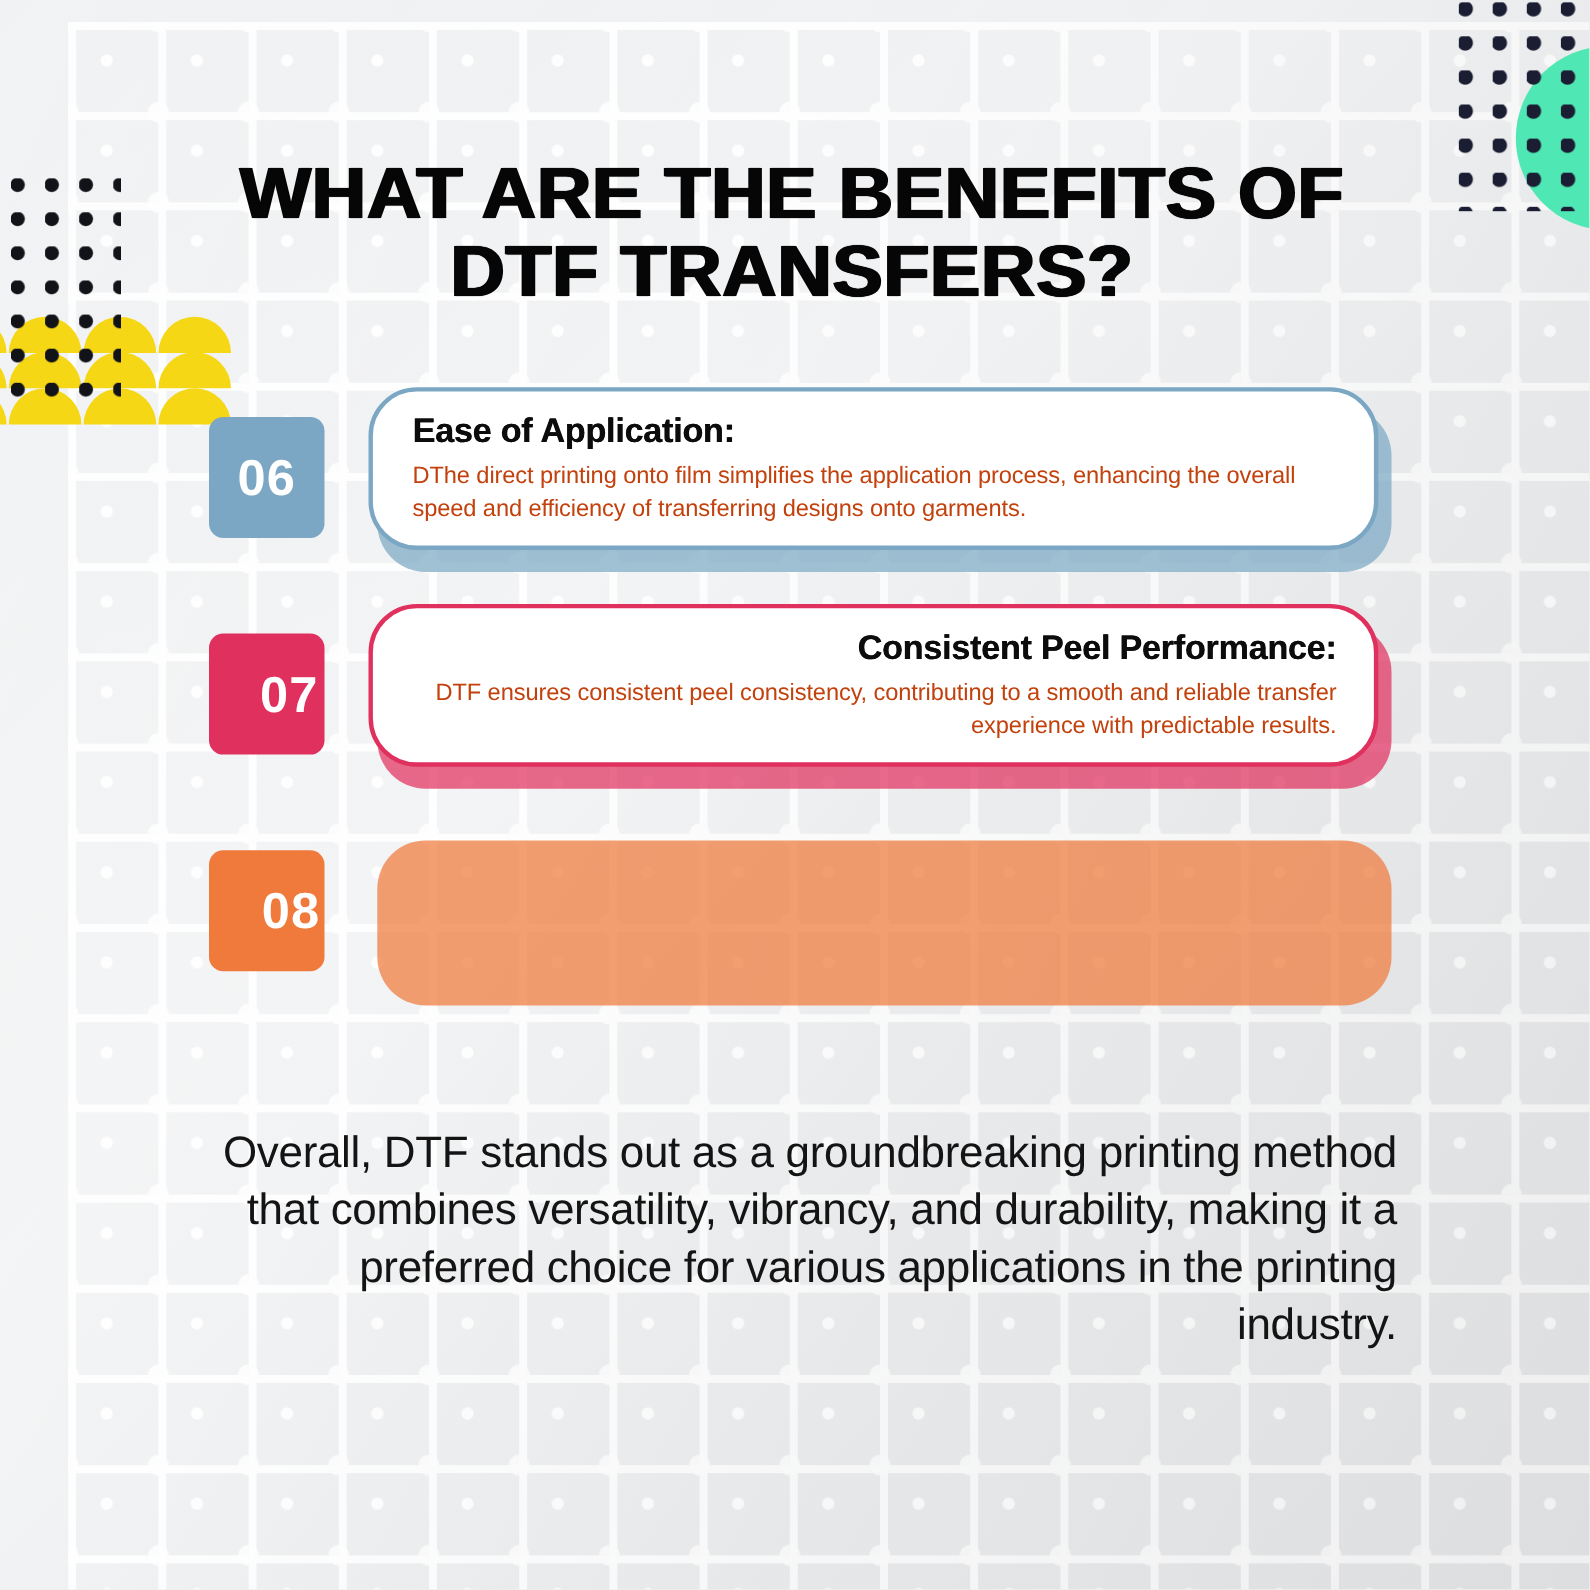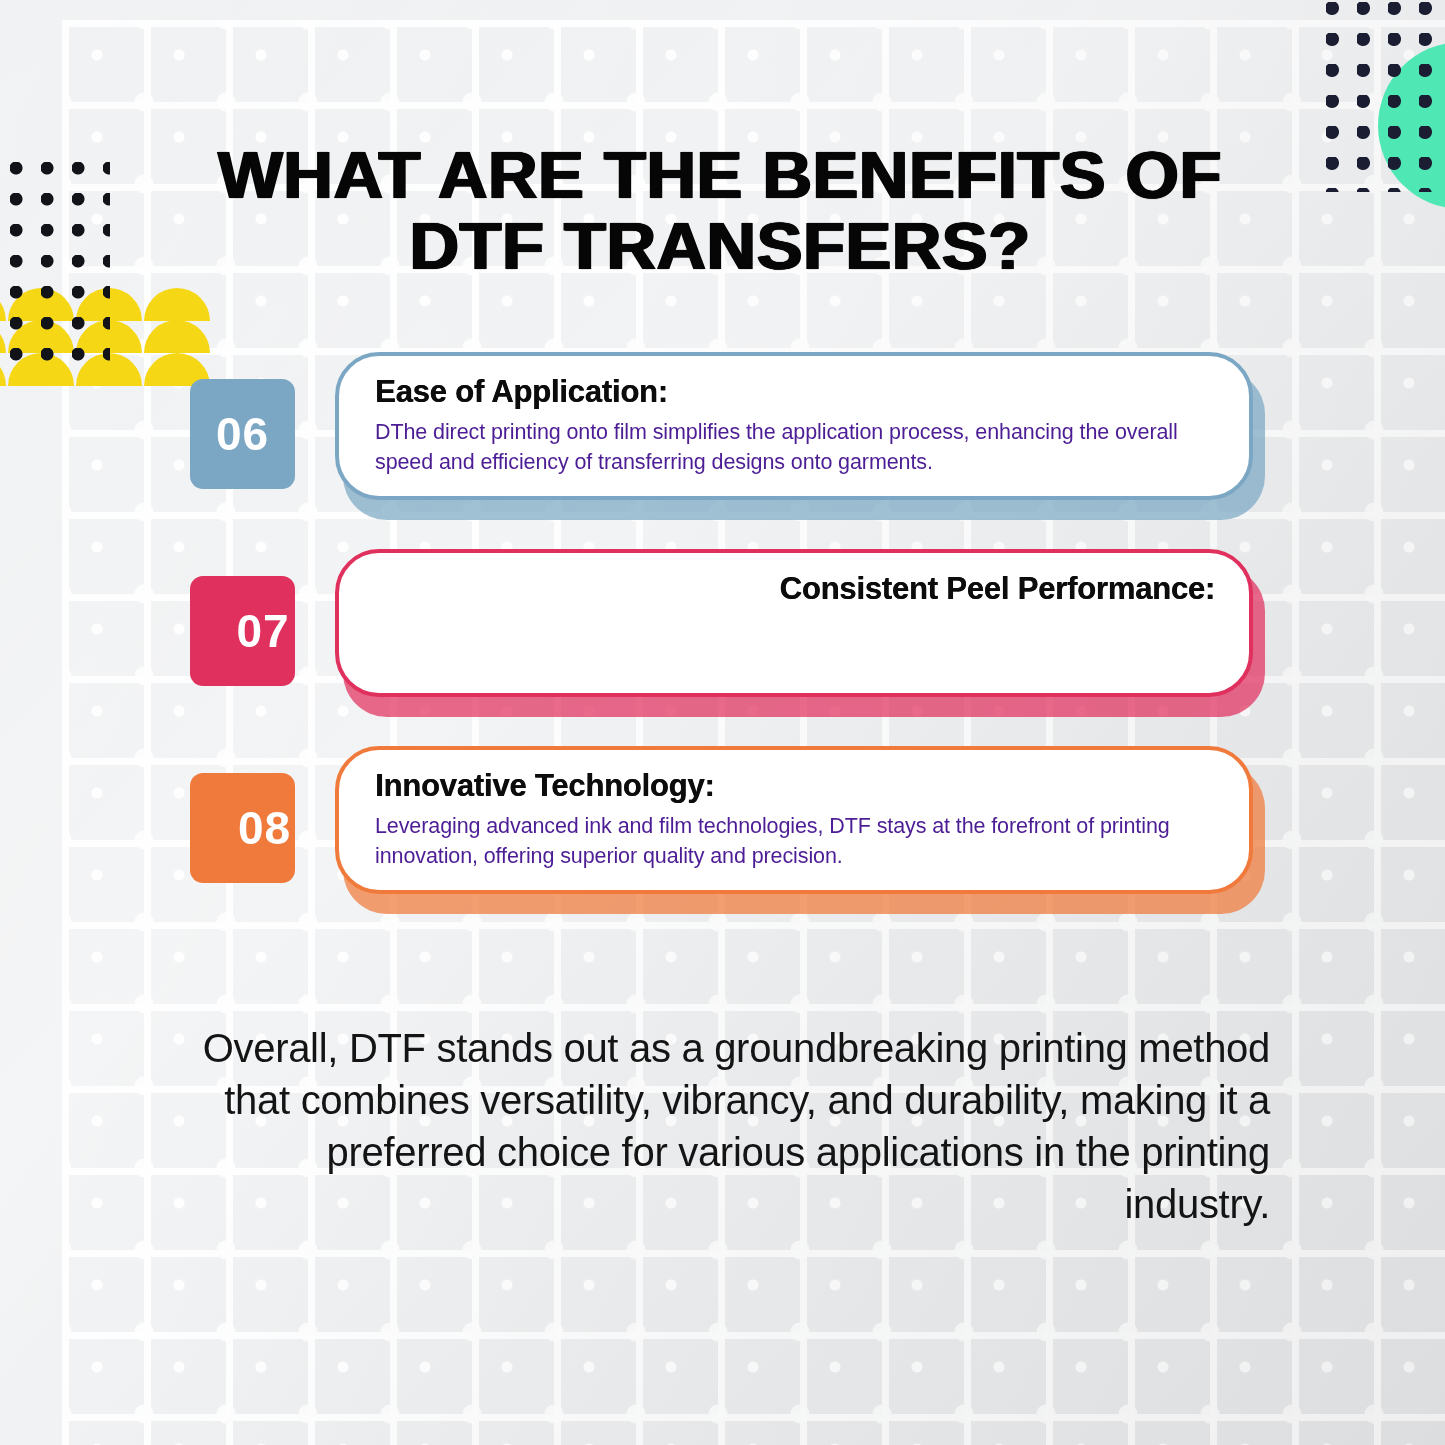--- a/index.html
+++ b/index.html
@@ -178,21 +178,21 @@
     font-weight:700;
     color:#0c0c0c;
     letter-spacing:-0.2px;
     line-height:1.15;
     margin-bottom:7px;
     text-shadow:0.4px 0 0 #0c0c0c;
   }
   .card-body {
     font-size:21.5px;
     line-height:1.42;
-    color:#4c1d95;
+    color:#c2410c;
     letter-spacing:-0.1px;
   }
 
   .summary {
     position:absolute;
     left:175px; top:1022px;
     width:1095px;
     text-align:right;
     font-size:40px;
     line-height:1.30;
@@ -250,31 +250,28 @@
         </div>
       </div>
     </div>
 
     <div class="card-row r2">
       <div class="badge" id="badge1" style="background: rgb(224, 48, 94); padding-left: 41px;">07</div>
       <div class="card-wrap">
         <div class="card-shadow" id="shadow1" style="background: rgb(224, 48, 94);"></div>
         <div class="card" id="card1" style="border-color: rgb(224, 48, 94); text-align: right;">
           <div class="card-title">Consistent Peel Performance:</div>
+          <div class="card-body">DTF ensures consistent peel consistency, contributing to a smooth and reliable transfer experience with predictable results.</div>
         </div>
       </div>
     </div>
 
     <div class="card-row r3">
       <div class="badge" id="badge2" style="background: rgb(240, 122, 60); padding-left: 44px;">08</div>
       <div class="card-wrap">
         <div class="card-shadow" id="shadow2" style="background: rgb(240, 122, 60);"></div>
-        <div class="card" id="card2" style="border-color: rgb(240, 122, 60);">
-          <div class="card-title">Innovative Technology:</div>
-          <div class="card-body">Leveraging advanced ink and film technologies, DTF stays at the forefront of printing innovation, offering superior quality and precision.</div>
-        </div>
       </div>
     </div>
 
     <p class="summary">Overall, DTF stands out as a groundbreaking printing method that combines versatility, vibrancy, and durability, making it a preferred choice for various applications in the printing industry.</p>
 
   </div>
 </div>
 
 </body></html>

